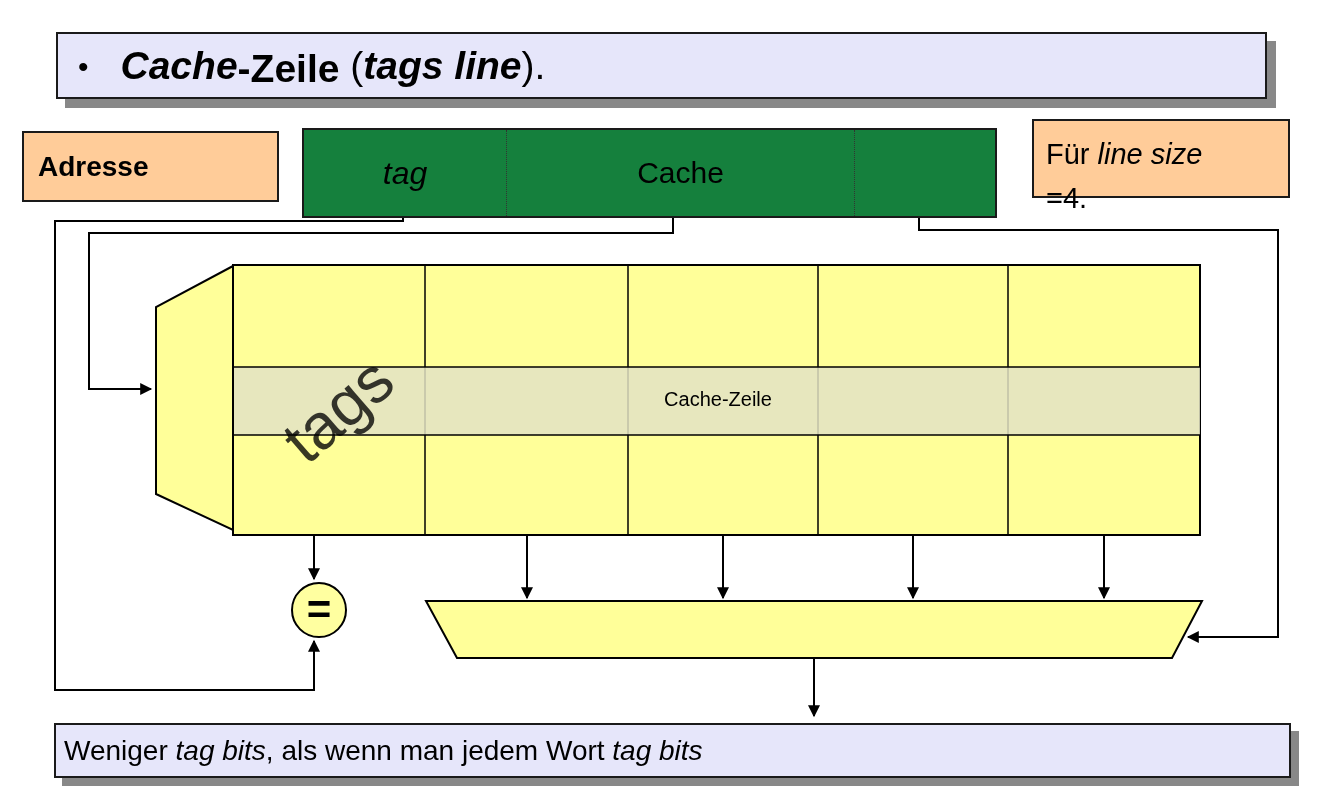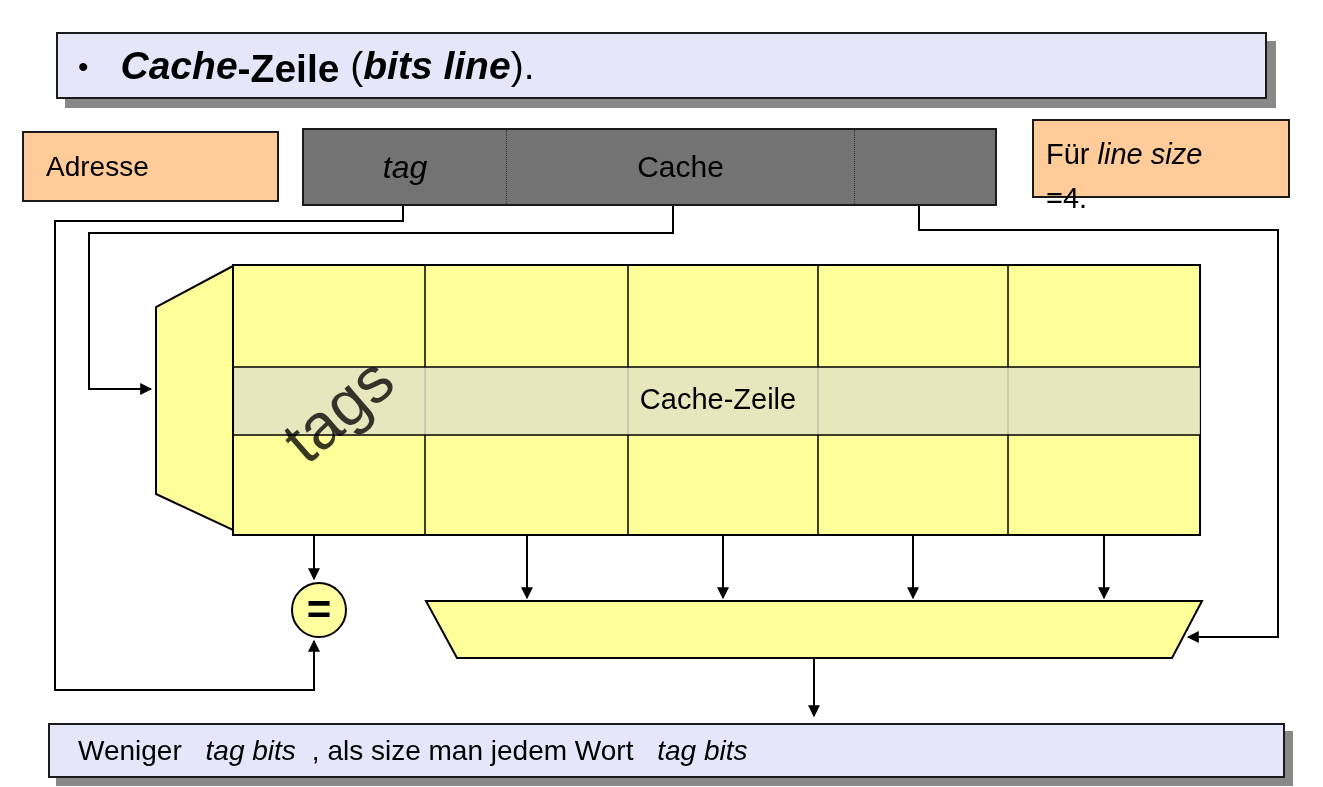--- a/index.html
+++ b/index.html
@@ -10,61 +10,61 @@
   .slide *{box-sizing:border-box;}
   .i{font-style:italic;}
   .b{font-weight:bold;margin-top:6px;}
   .bi{font-weight:bold;font-style:italic;}
 
   
   .banner{position:absolute;background:#E6E6FA;border:2px solid #1a1a1a;display:flex;align-items:center;z-index:3;}
   .banner span{white-space:pre;}
   .top-banner{left:56px;top:32px;width:1211px;height:67px;box-shadow:9px 9px 0 #888;font-size:39px;padding-left:20px;}
   .top-banner .bullet{font-size:30px;margin-right:32px;transform:translateY(1px);}
-  .footer-banner{left:48px;top:723px;width:1237px;height:55px;box-shadow:8px 8px 0 #888;font-size:28px;padding-left:28px;gap:16px;}
+  .footer-banner{left:54px;top:723px;width:1237px;height:55px;box-shadow:8px 8px 0 #888;font-size:28px;padding-left:8px;}
 
   
   .obox{position:absolute;background:#FFCC99;border:2.5px solid #1a1a1a;z-index:3;}
-  .adresse-box{left:22px;top:131px;width:257px;height:71px;display:flex;align-items:center;padding-left:22px;font-size:28px;}
+  .adresse-box{left:22px;top:131px;width:257px;height:71px;display:flex;align-items:center;padding-left:14px;font-size:28px;font-weight:bold;}
   .linesize-box{left:1032px;top:119px;width:258px;height:79px;font-size:29px;line-height:1.5;padding:12px 12px;}
 
   
-  .addr-bar{position:absolute;left:302px;top:128px;width:695px;height:78px;background:#737373;border:2px solid #1a1a1a;display:flex;z-index:3;}
+  .addr-bar{position:absolute;left:302px;top:128px;width:695px;height:90px;background:#15803d;border:2px solid #1a1a1a;display:flex;z-index:3;}
   .addr-field{display:flex;align-items:center;justify-content:center;height:100%;}
   .f-tag{width:202px;font-size:32px;}
   .f-index{width:348px;font-size:30px;border-left:1.5px dotted #333;}
   .f-off{width:141px;border-left:1.5px dotted #333;}
 
   
   .diagram{position:absolute;left:0;top:0;z-index:1;}
   .yellow{fill:#FFFF99;stroke:#000;stroke-width:2;}
   .gridline{stroke:#000;stroke-width:1.5;}
   .conn{fill:none;stroke:#000;stroke-width:2;}
 
   
   .tags-label{position:absolute;left:268px;top:372px;width:140px;height:76px;z-index:2;
     font-size:64px;color:rgba(0,0,0,0.78);transform:rotate(-41deg);transform-origin:50% 50%;
     display:flex;align-items:center;justify-content:center;}
   .cacheline-label{position:absolute;left:628px;top:367px;width:180px;height:64px;z-index:2;
-    font-size:29px;display:flex;align-items:center;justify-content:center;}
+    font-size:20px;display:flex;align-items:center;justify-content:center;}
   .eq-circle{position:absolute;left:291px;top:582px;width:56px;height:56px;border-radius:50%;
     background:#FFFFA0;border:2px solid #000;z-index:2;display:flex;align-items:center;justify-content:center;
     font-size:42px;font-weight:bold;}
 </style>
 </head>
 <body>
 
 <div class="slide">
 
   <div class="banner top-banner">
     <span class="bullet">•</span>
       <span class="bi">Cache</span>
       <span class="b">-Zeile</span>
       <span> (</span>
-      <span class="bi">bits line</span>
+      <span class="bi">tags line</span>
       <span>).</span>
   </div>
 
   <div class="obox adresse-box">
     <span>Adresse</span>
   </div>
 
   <div class="addr-bar">
     <div class="addr-field f-tag">
       <span class="i">tag</span>
@@ -125,17 +125,17 @@
 
   <div class="cacheline-label">Cache-Zeile</div>
 
   <div class="eq-circle">
     <span>=</span>
   </div>
 
   <div class="banner footer-banner">
     <span>Weniger </span>
       <span class="i">tag bits</span>
-      <span>, als size man jedem Wort </span>
+      <span>, als wenn man jedem Wort </span>
       <span class="i">tag bits</span>
   </div>
 
 </div>
 
 </body></html>

